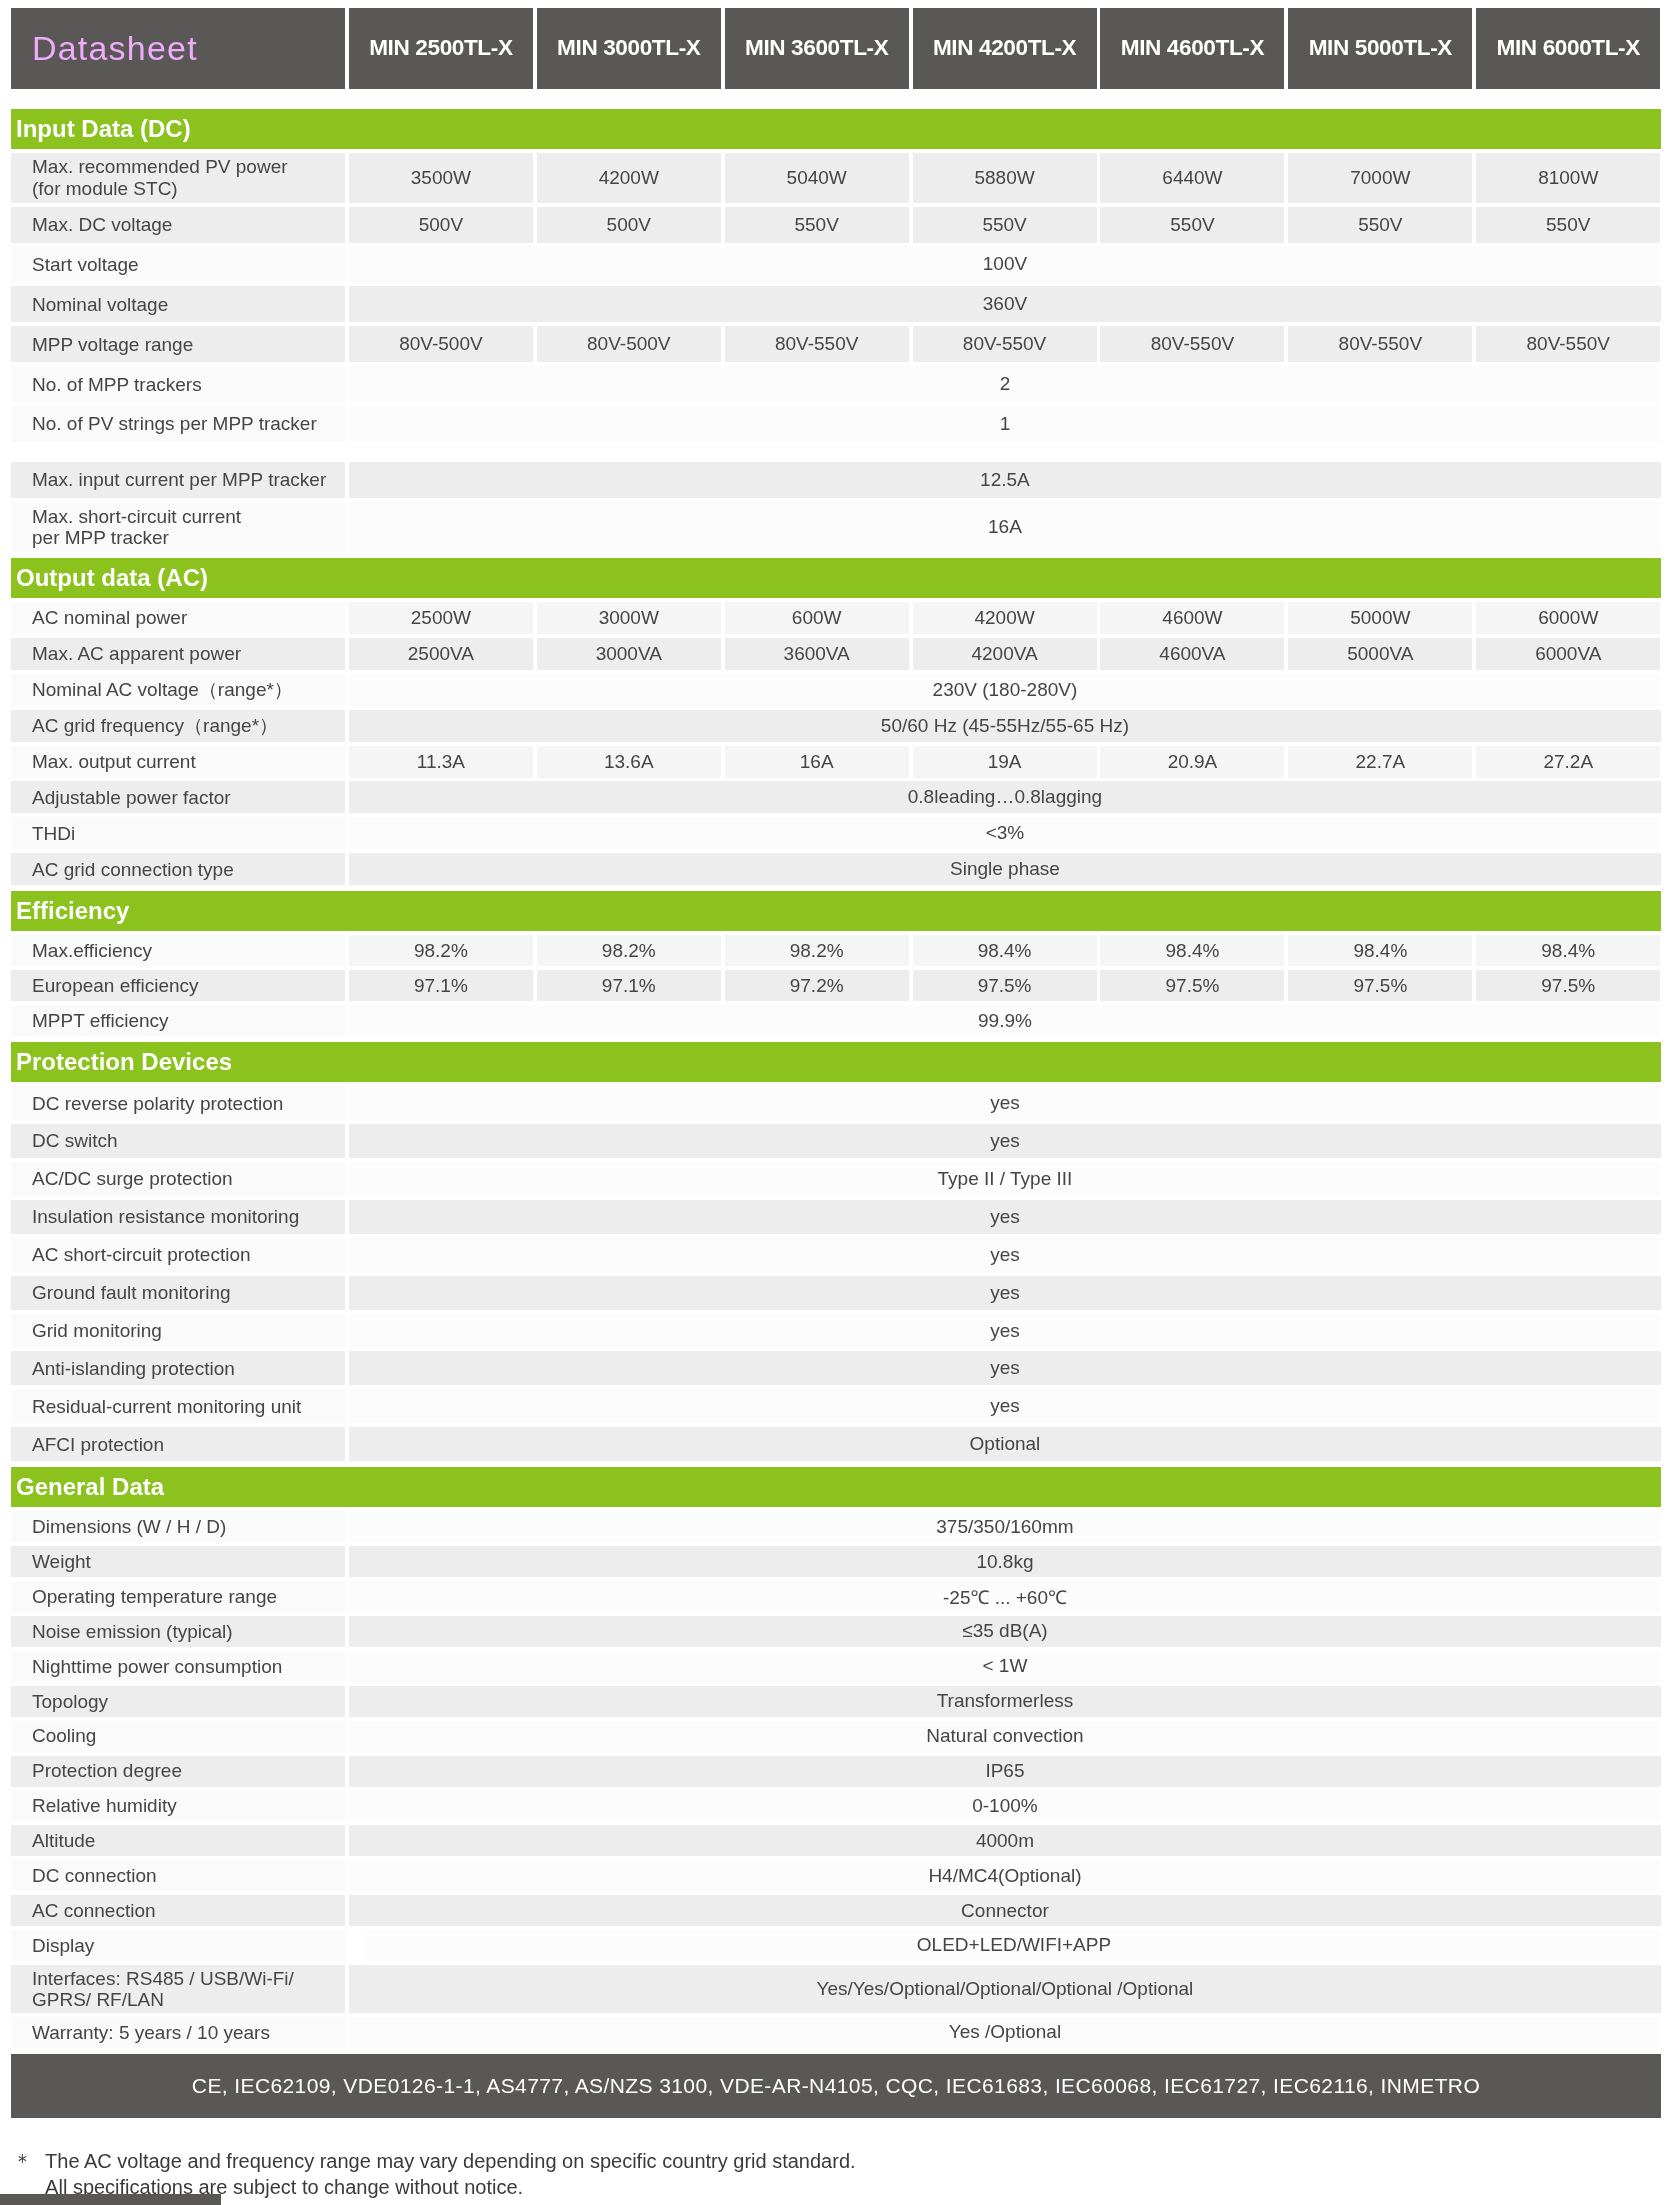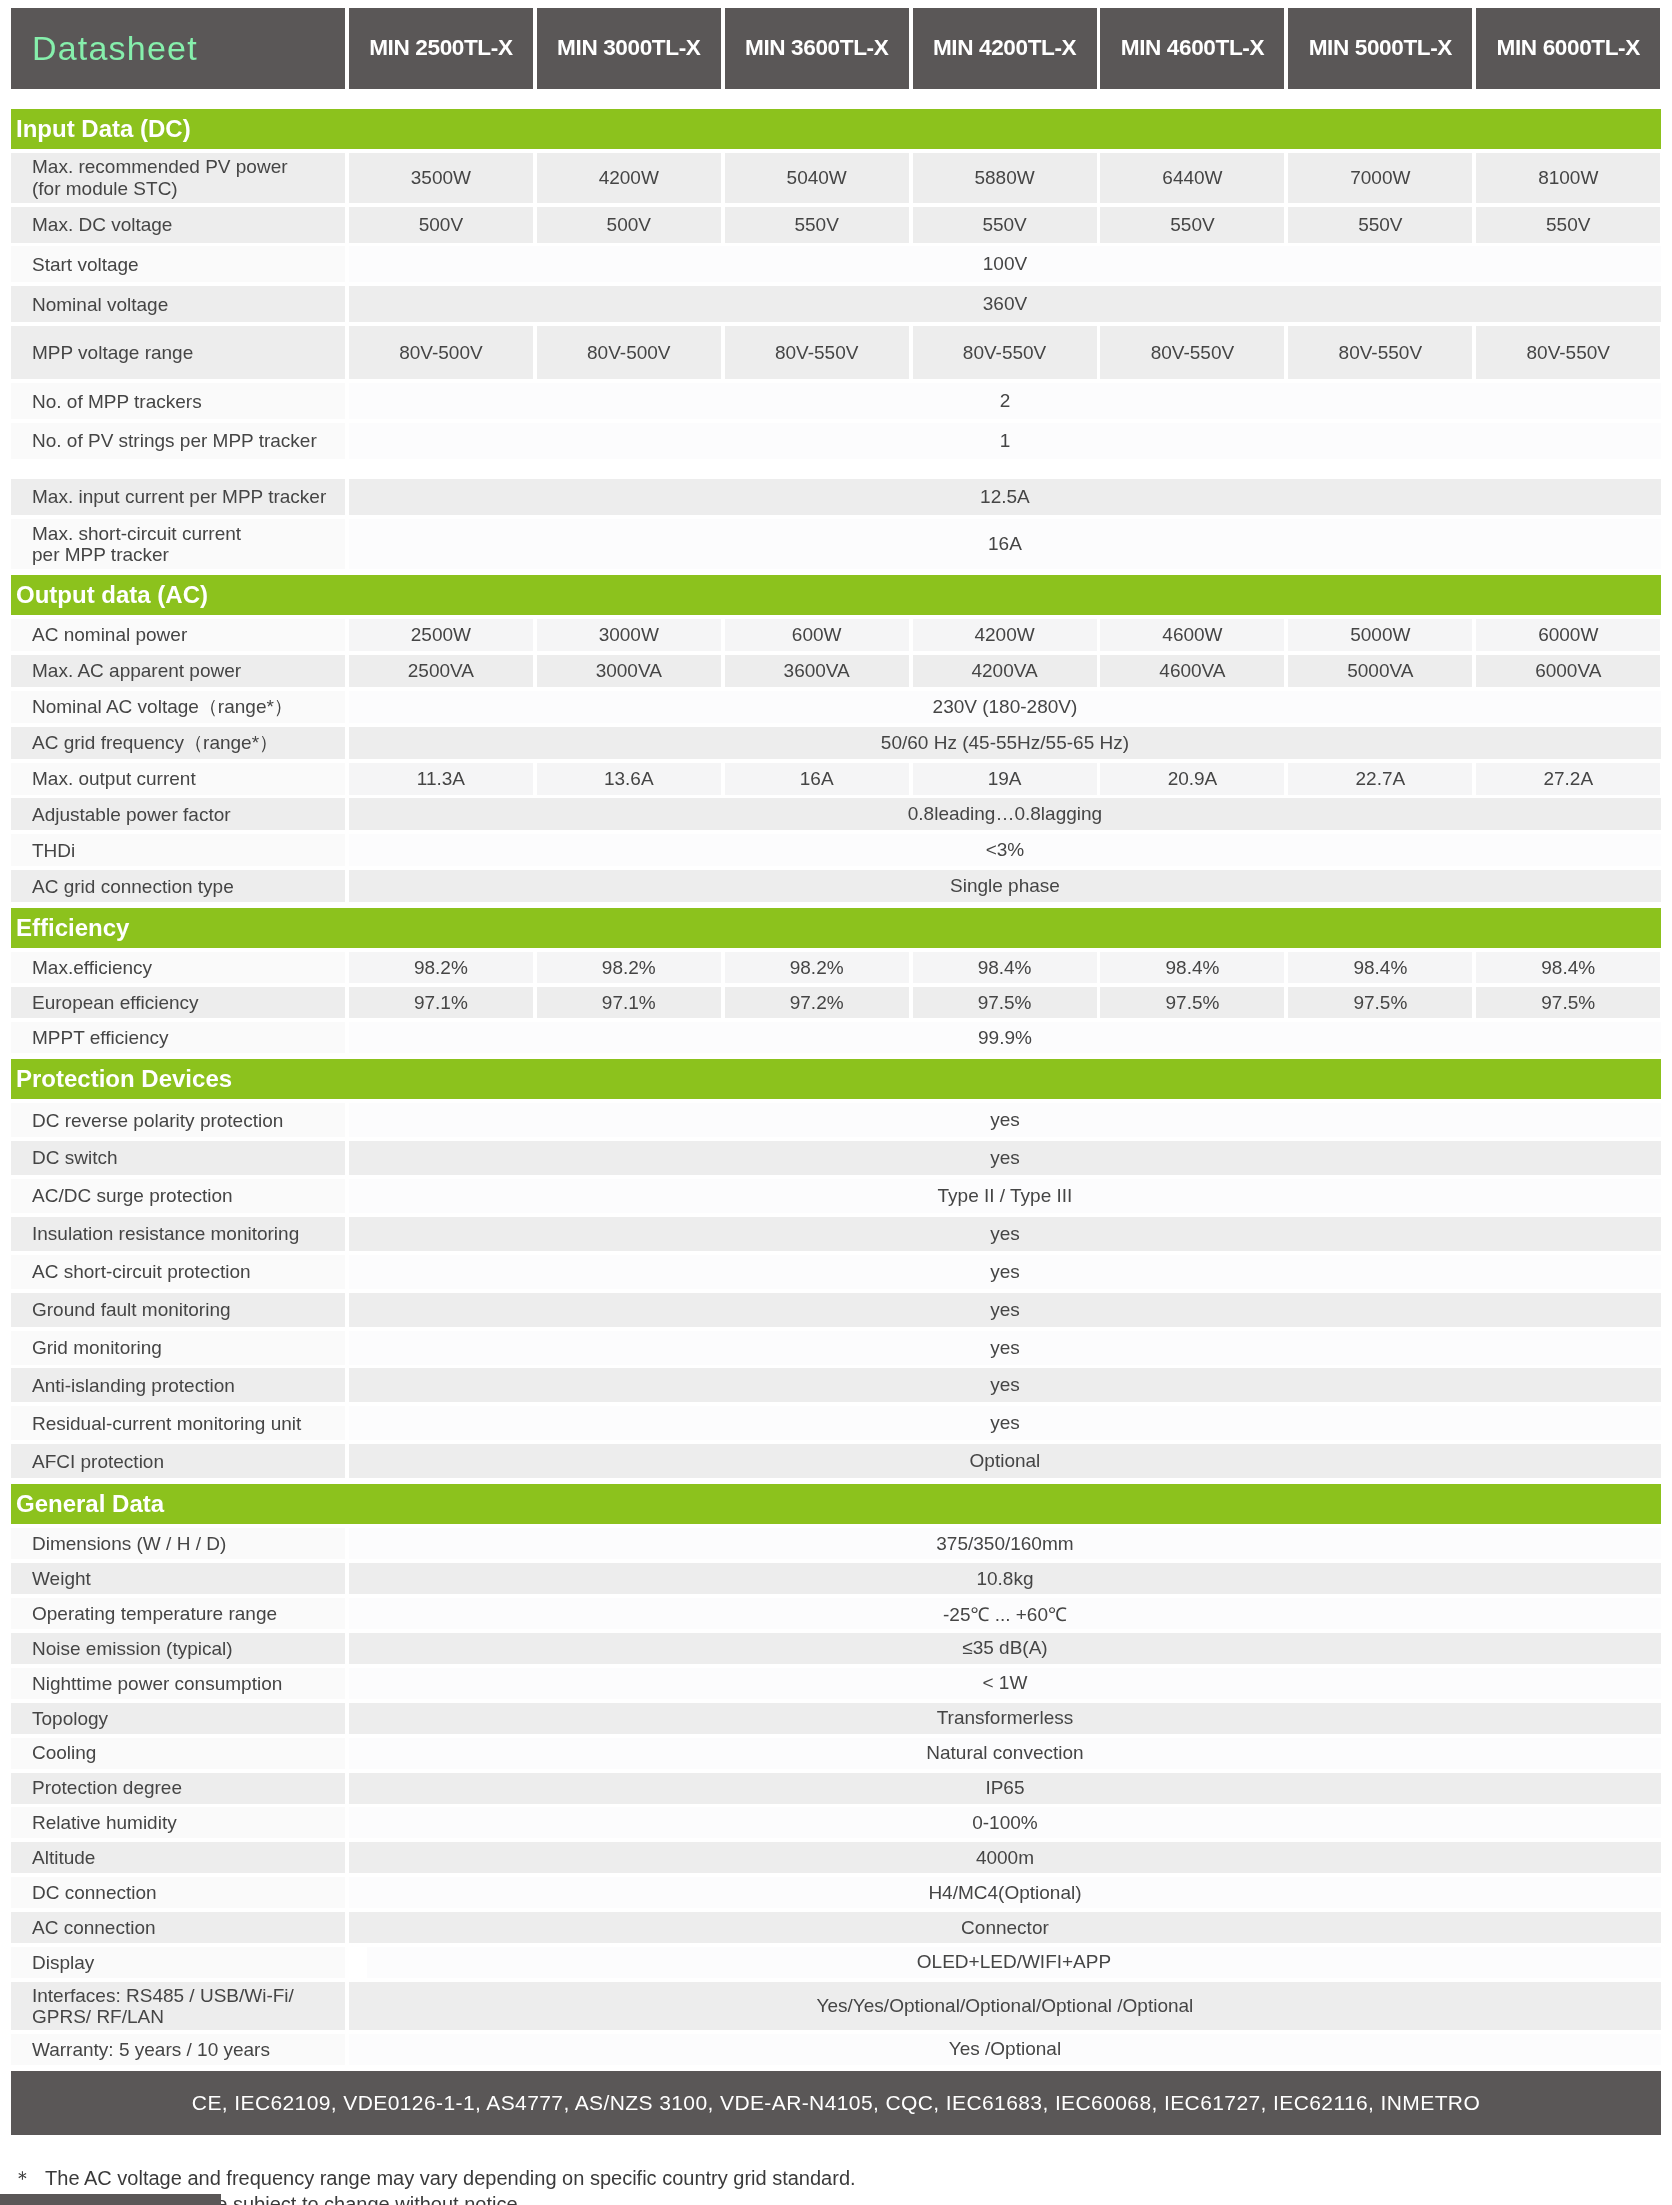--- a/index.html
+++ b/index.html
@@ -10,21 +10,21 @@
     --w-cell:#f5f5f6;
     --w-merged:#fcfcfd;
     --text:#454545;
   }
   html,body{margin:0;padding:0;background:#ffffff;}
   body{font-family:"Liberation Sans", sans-serif;}
   .page{position:relative;width:1672px;height:2205px;background:#fff;overflow:hidden;}
   .content{position:absolute;left:11px;top:7.8px;width:1650px;}
 
   .table-header{display:flex;gap:3.9px;height:81px;margin-bottom:20px;}
-  .title-block{width:334px;background:var(--dark);color:#86efac;display:flex;align-items:center;
+  .title-block{width:334px;background:var(--dark);color:#f0abfc;display:flex;align-items:center;
     padding-left:21px;box-sizing:border-box;font-size:34px;letter-spacing:1.2px;}
   .col-head{width:184px;background:var(--dark);color:#fff;display:flex;align-items:center;
     justify-content:center;font-weight:bold;font-size:22.6px;letter-spacing:-0.4px;box-sizing:border-box;text-align:right;}
 
   .section-band{height:40px;background:var(--green);color:#fff;display:flex;align-items:center;
     padding-left:5px;box-sizing:border-box;font-size:24px;font-weight:bold;margin:6.2px 0 3.9px 0;}
   .section:first-of-type .section-band{margin-top:0;}
 
   .row{display:flex;gap:3.9px;margin-bottom:3.9px;}
   .cell{box-sizing:border-box;display:flex;align-items:center;font-size:19px;color:var(--text);}
@@ -88,21 +88,21 @@
             <div class="cell val">550V</div>
           </div>
           <div class="row sw" style="height: 36px;">
             <div class="cell label">Start voltage</div>
             <div class="cell merged">100V</div>
           </div>
           <div class="row sg" style="height: 36px;">
             <div class="cell label">Nominal voltage</div>
             <div class="cell merged">360V</div>
           </div>
-          <div class="row sg" style="height: 53px;">
+          <div class="row sg" style="height: 36px;">
             <div class="cell label">MPP voltage range</div>
             <div class="cell val">80V-500V</div>
             <div class="cell val">80V-500V</div>
             <div class="cell val">80V-550V</div>
             <div class="cell val">80V-550V</div>
             <div class="cell val">80V-550V</div>
             <div class="cell val">80V-550V</div>
             <div class="cell val">80V-550V</div>
           </div>
           <div class="row sw" style="height: 36px;">

